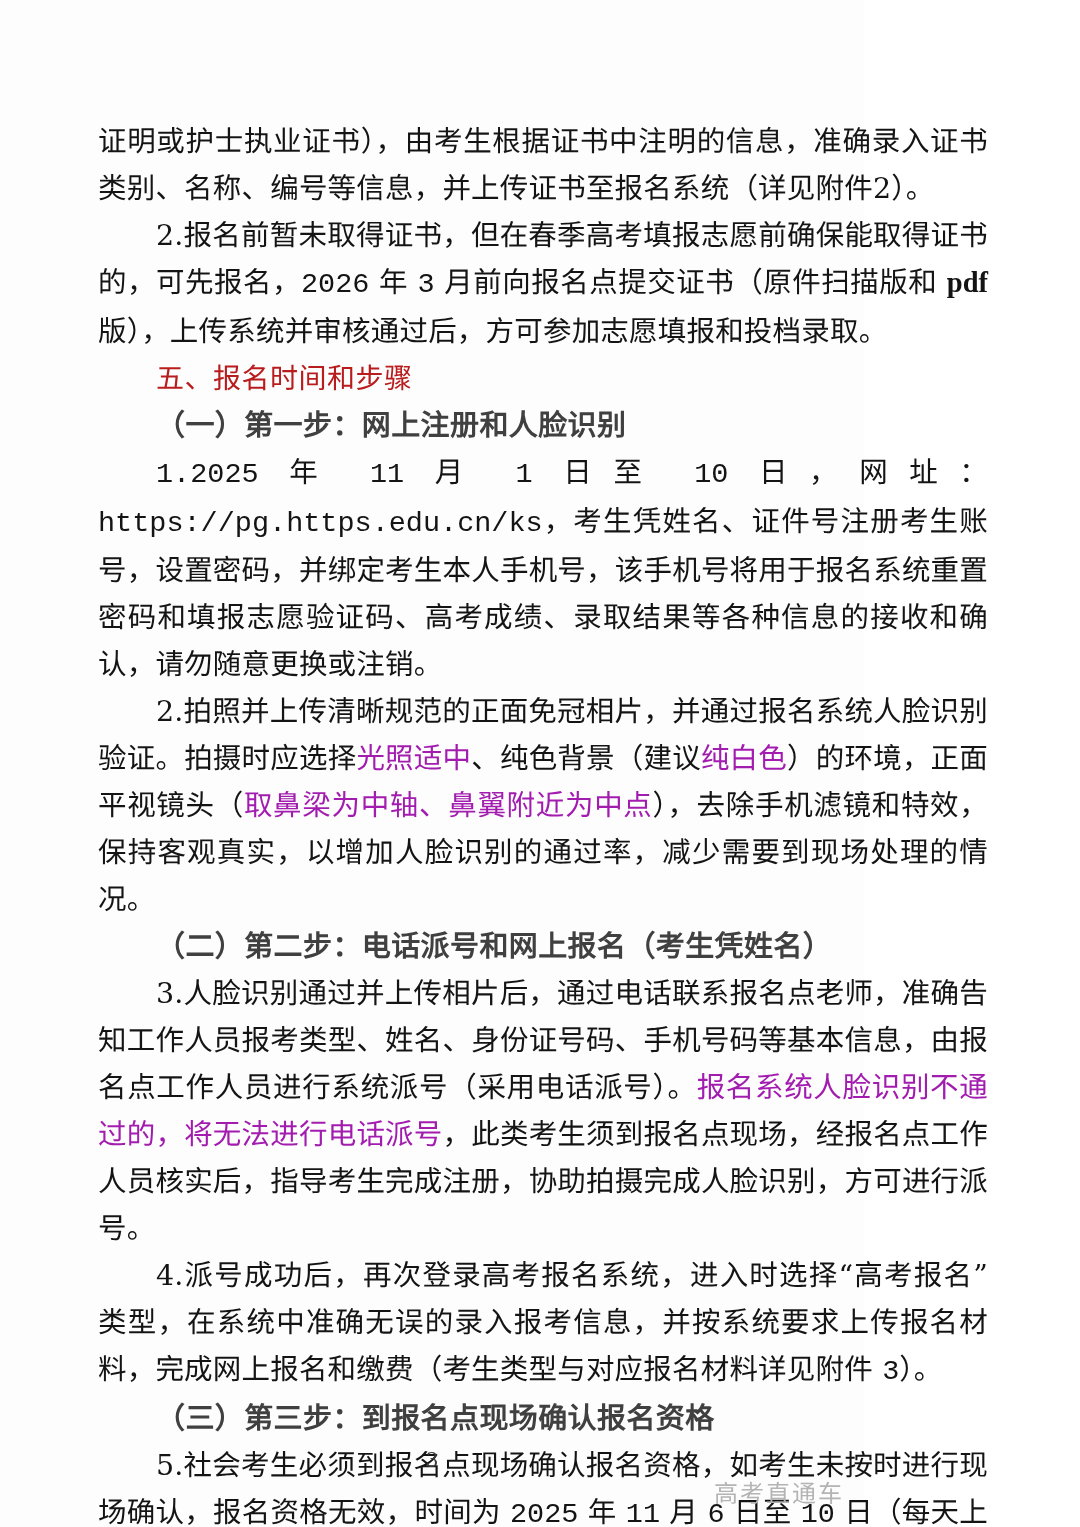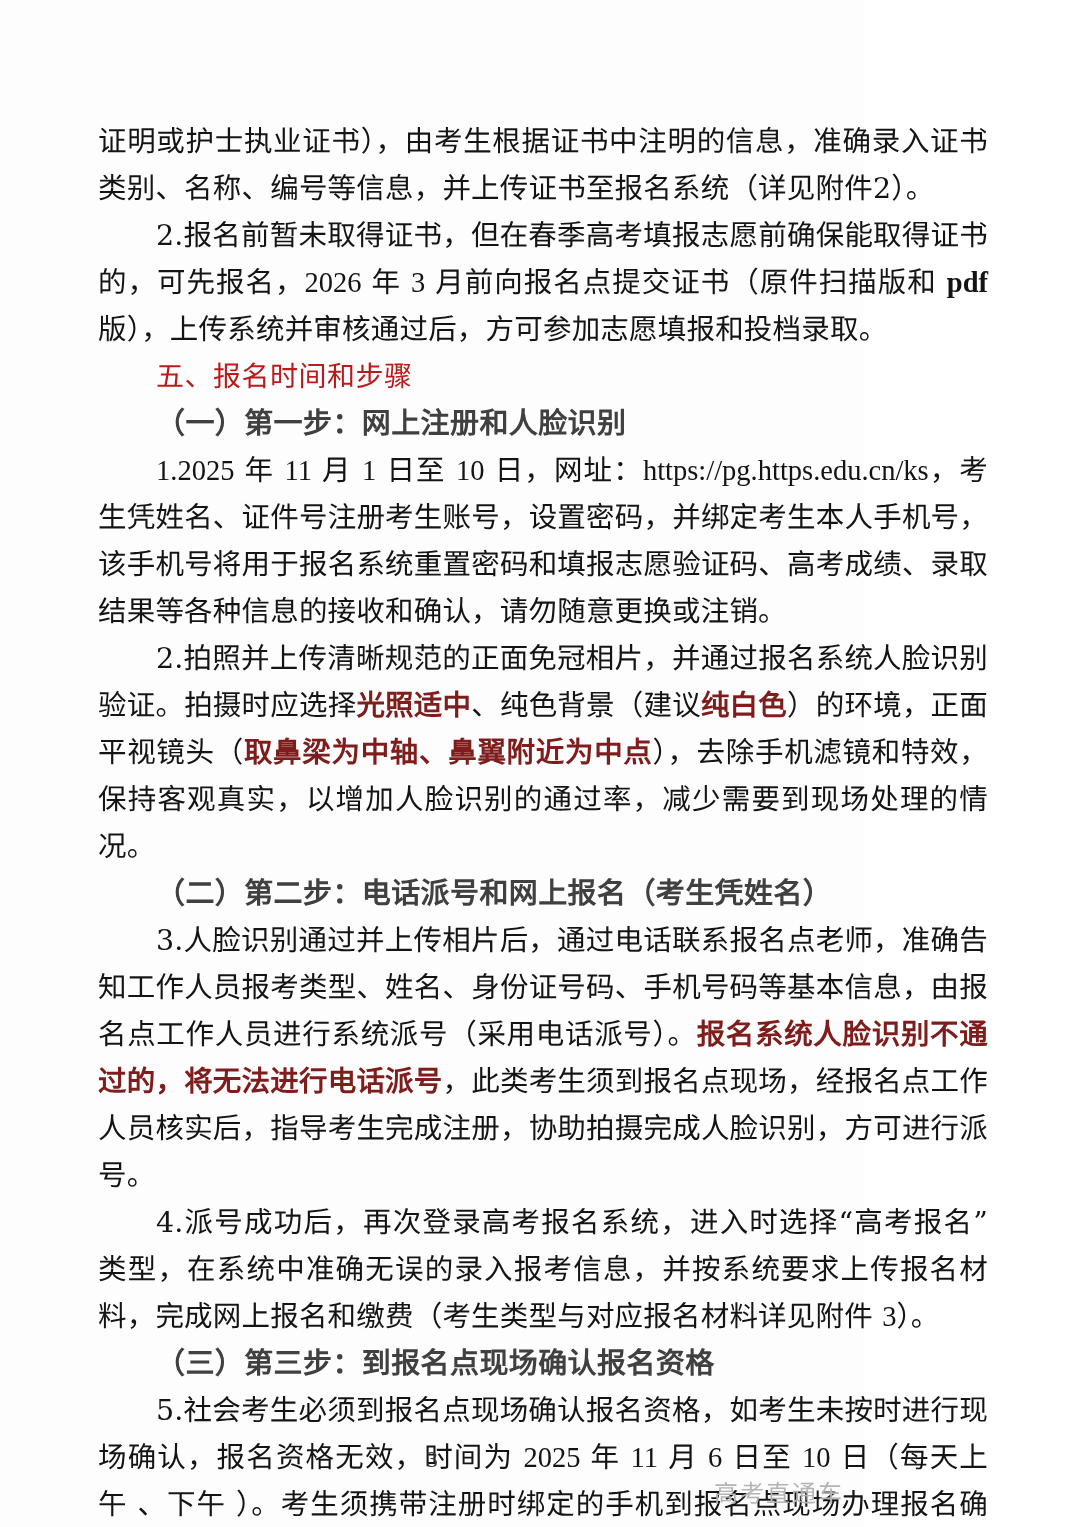--- a/index.html
+++ b/index.html
@@ -67,25 +67,25 @@
     line-height: 47px;
     font-weight: bold;
     color: #404040;
     text-indent: 58px;
     margin: 0;
     letter-spacing: 0.4px;
   }
 
   
   .b {
-    font-weight: bold;
-    color: #7f1d1d;
+    font-weight: normal;
+    color: #a21caf;
   }
   .latin {
-    font-family: Liberation Serif, serif;
+    font-family: Liberation Mono, monospace;
     letter-spacing: 0;
   }
   .latin-b {
     font-family: Liberation Serif, serif;
     font-weight: bold;
     letter-spacing: 0;
   }
 
   
   .page-number {

